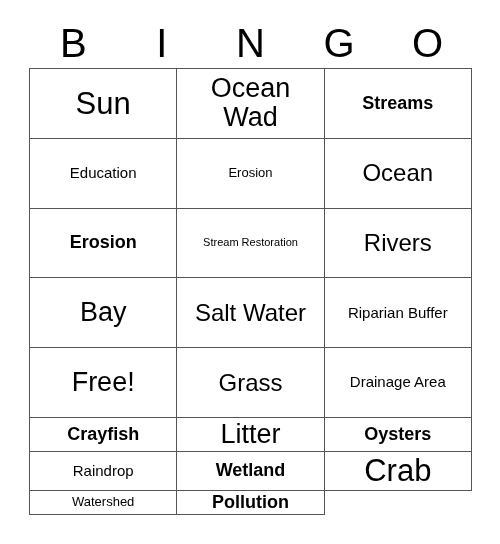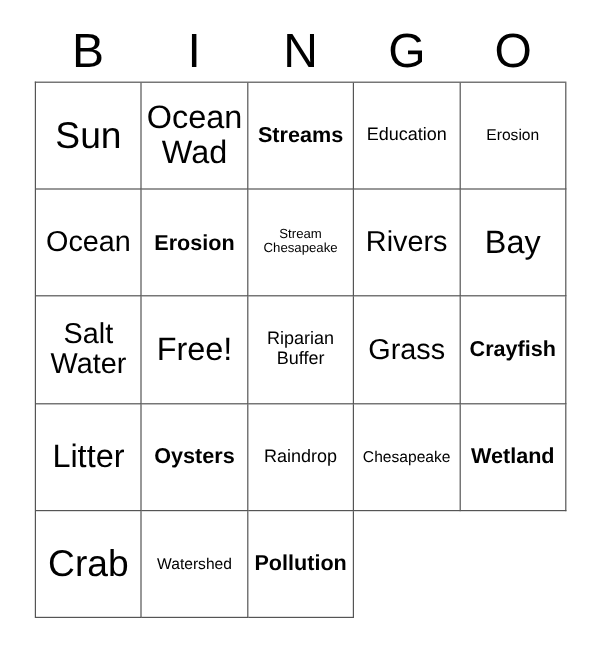--- a/index.html
+++ b/index.html
@@ -47,21 +47,21 @@
   .grid {
     position: absolute;
     left: 29px;
     top: 68px;
     width: 443px;
     height: 447px;
     box-sizing: border-box;
     border-top: 1px solid #555555;
     border-left: 1px solid #555555;
     display: grid;
-    grid-template-columns: repeat(5, 1fr);
+    grid-template-columns: repeat(3, 1fr);
     grid-template-rows: repeat(5, 1fr);
     background: #ffffff;
   }
 
   .cell {
     box-sizing: border-box;
     border-right: 1px solid #555555;
     border-bottom: 1px solid #555555;
     display: flex;
     align-items: center;
@@ -100,34 +100,34 @@
   <div class="grid">
 
     <div class="cell t-xxl">Sun</div>
     <div class="cell t-xl">Ocean Wad</div>
     <div class="cell t-md">Streams</div>
     <div class="cell t-sm">Education</div>
 
     <div class="cell t-xs">Erosion</div>
     <div class="cell t-lg">Ocean</div>
     <div class="cell t-md">Erosion</div>
-    <div class="cell t-xxs">Stream Chesapeake</div>
+    <div class="cell t-xxs">Stream Restoration</div>
     <div class="cell t-lg">Rivers</div>
 
     <div class="cell t-xl">Bay</div>
     <div class="cell t-lg">Salt Water</div>
+    <div class="cell t-sm">Riparian Buffer</div>
     <div class="cell t-xl">Free!</div>
-    <div class="cell t-sm">Riparian Buffer</div>
     <div class="cell t-lg">Grass</div>
 
+    <div class="cell t-sm">Drainage Area</div>
     <div class="cell t-md">Crayfish</div>
     <div class="cell t-xl">Litter</div>
     <div class="cell t-md">Oysters</div>
     <div class="cell t-sm">Raindrop</div>
 
-    <div class="cell t-xs">Chesapeake</div>
     <div class="cell t-md">Wetland</div>
     <div class="cell t-xxl">Crab</div>
     <div class="cell t-xs">Watershed</div>
     <div class="cell t-md">Pollution</div>
 
   </div>
 </div>
 
 </body></html>

